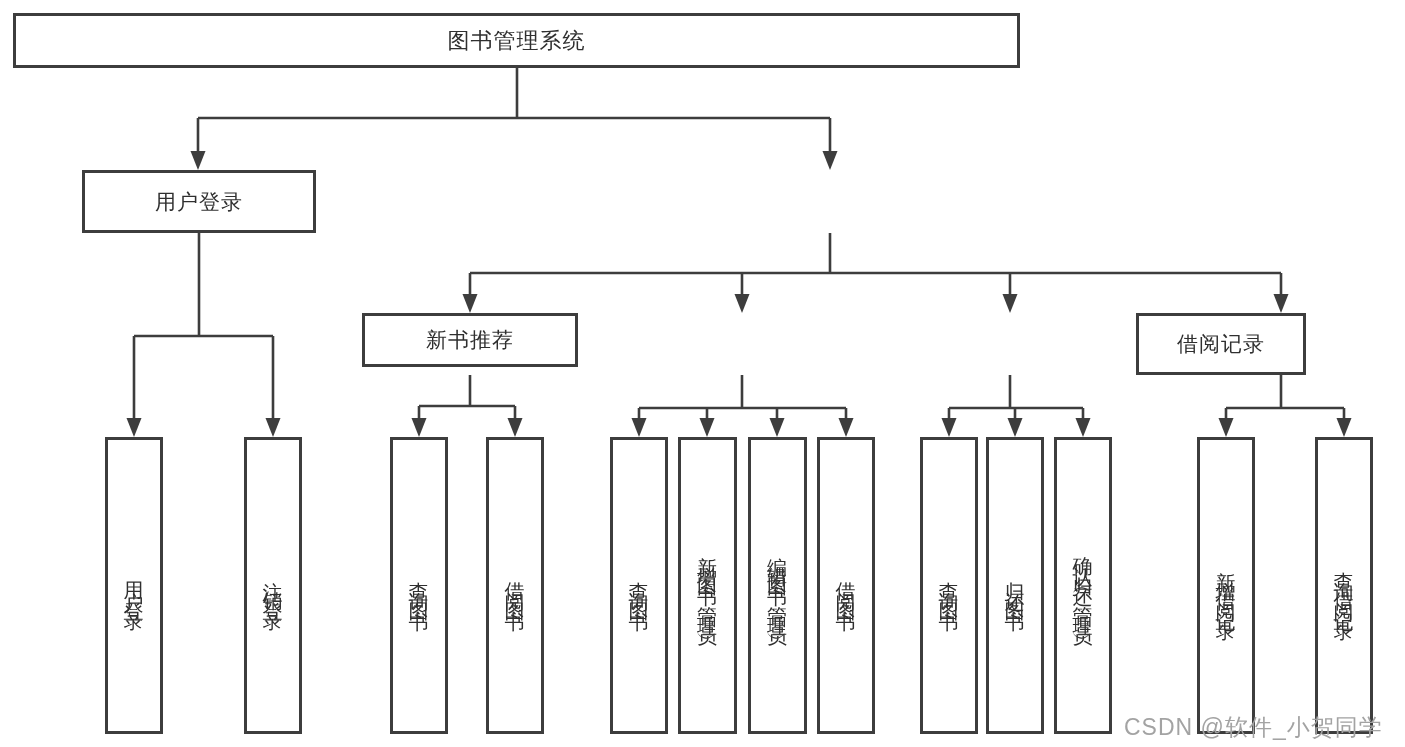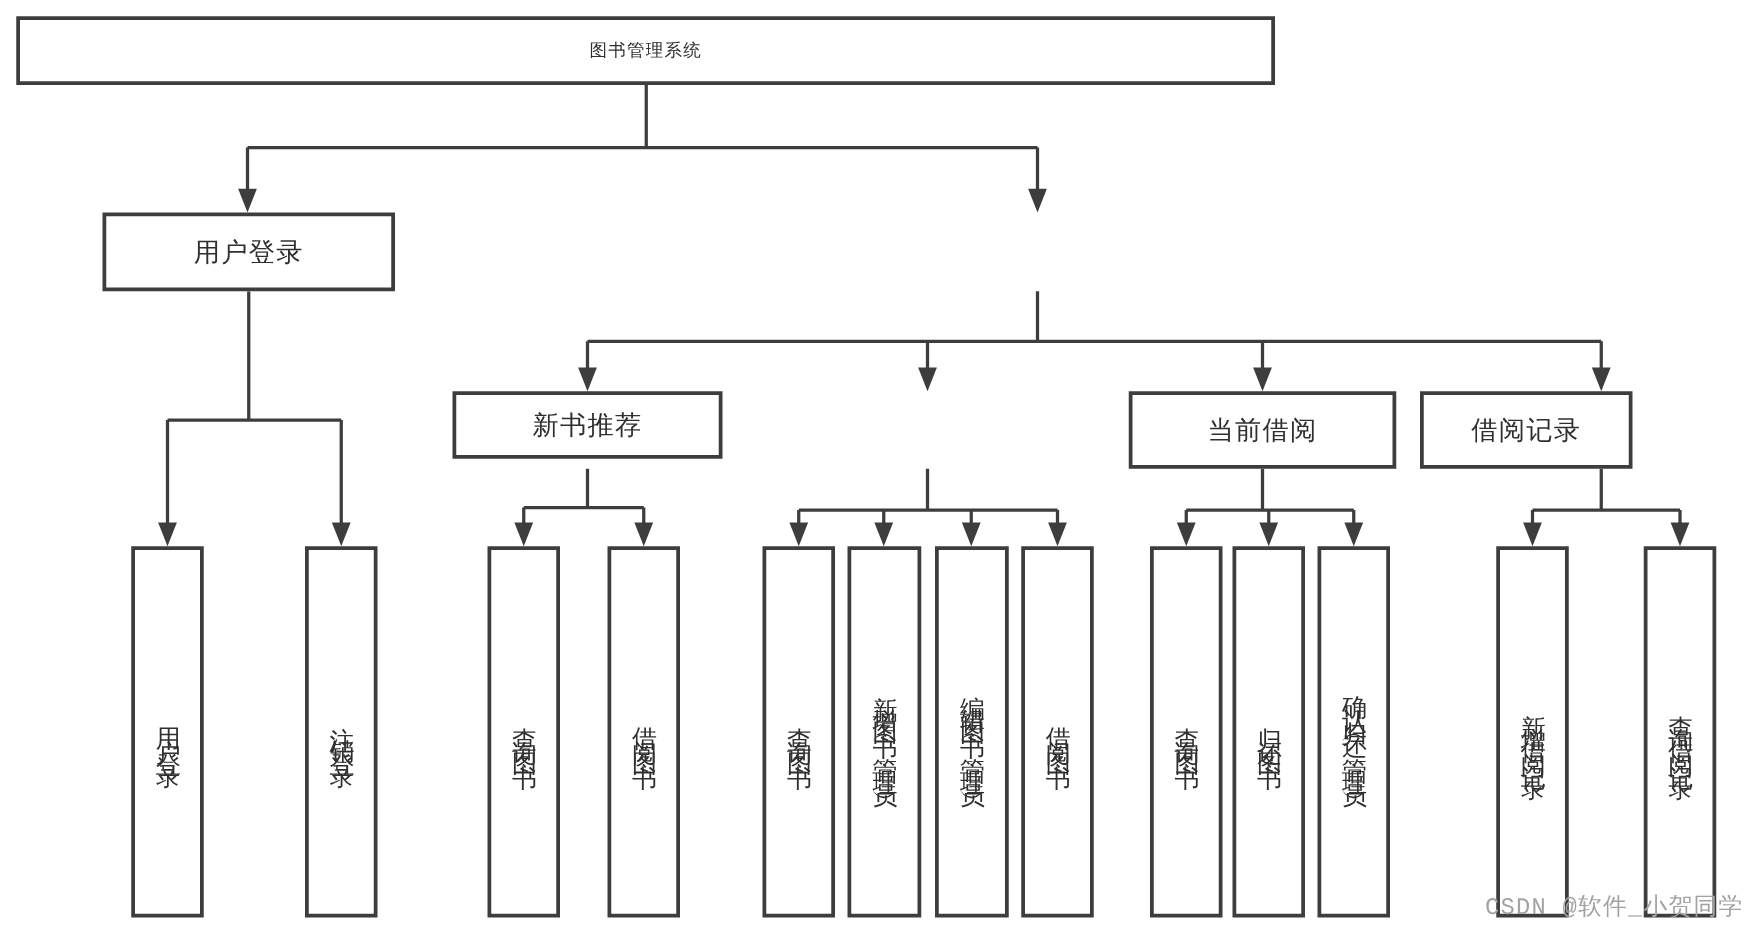--- a/index.html
+++ b/index.html
@@ -43,38 +43,37 @@
     display:flex;
     align-items:center;
     justify-content:center;
     text-align:center;
   }
   .hlabel{
     font-size:21px;
     letter-spacing:1px;
     white-space:nowrap;
   }
-  .root .hlabel{font-size:14px;}
+  .root .hlabel{font-size:22px;}
   .vlabel{
     writing-mode:vertical-rl;
     text-orientation:mixed;
     font-size:20px;
     line-height:1;
     letter-spacing:10px;
   }
   .watermark{
     position:absolute;
-    left:1188px;
+    left:1124px;
     top:712px;
-    font-size:19px;
+    font-size:23px;
     letter-spacing:1px;
     color:var(--watermark);
     white-space:nowrap;
     z-index:5;
-    font-family:Liberation Mono, monospace;
   }
 </style>
 </head>
 <body>
 
 <div class="stage">
 
   <svg class="wires" viewBox="0 0 1405 747" xmlns="http://www.w3.org/2000/svg">
 
     <path d="M517 68 V118 M198 118 H830 M198 118 V154 M830 118 V154"></path>
@@ -115,23 +114,20 @@
     <span class="hlabel">图书管理系统</span>
   </div>
 
   <div class="box" style="left:82px;top:170px;width:234px;height:63px">
     <span class="hlabel">用户登录</span>
   </div>
 
   <div class="box" style="left:362px;top:313px;width:216px;height:54px">
     <span class="hlabel">新书推荐</span>
   </div>
-  <div class="box" style="left:903px;top:313px;width:214px;height:62px">
-    <span class="hlabel">当前借阅</span>
-  </div>
   <div class="box" style="left:1136px;top:313px;width:170px;height:62px">
     <span class="hlabel">借阅记录</span>
   </div>
 
   <div class="box" style="left:105px;top:437px;width:58px;height:297px">
     <span class="vlabel">用户登录</span>
   </div>
   <div class="box" style="left:244px;top:437px;width:58px;height:297px">
     <span class="vlabel">注销登录</span>
   </div>

